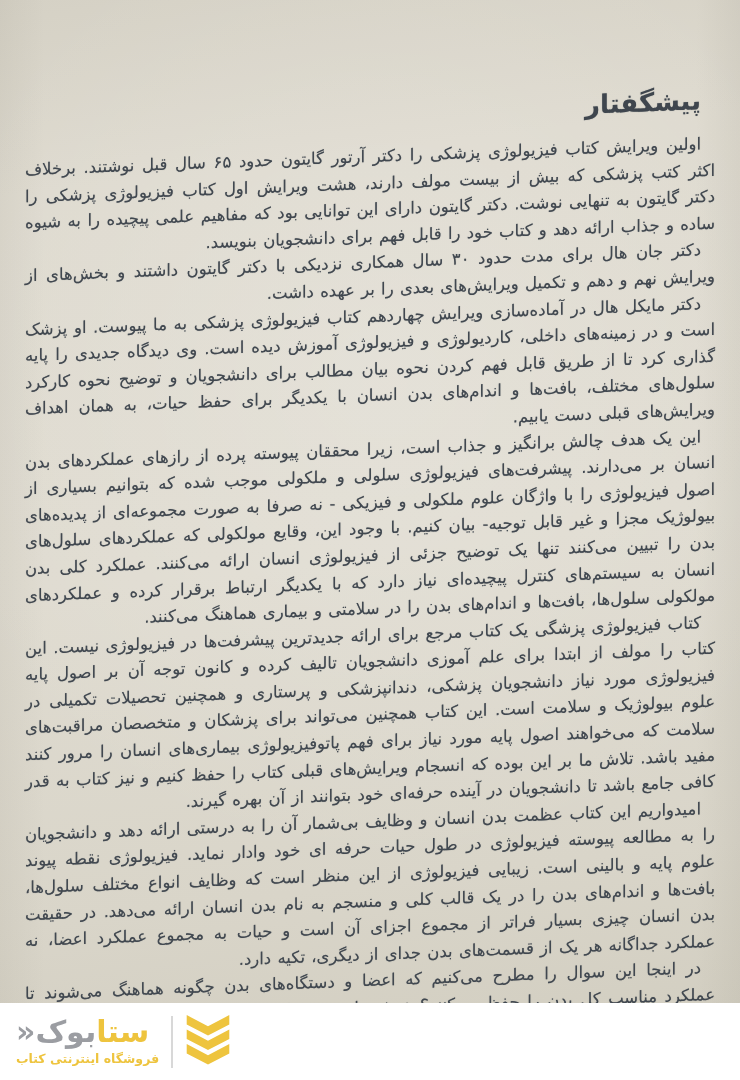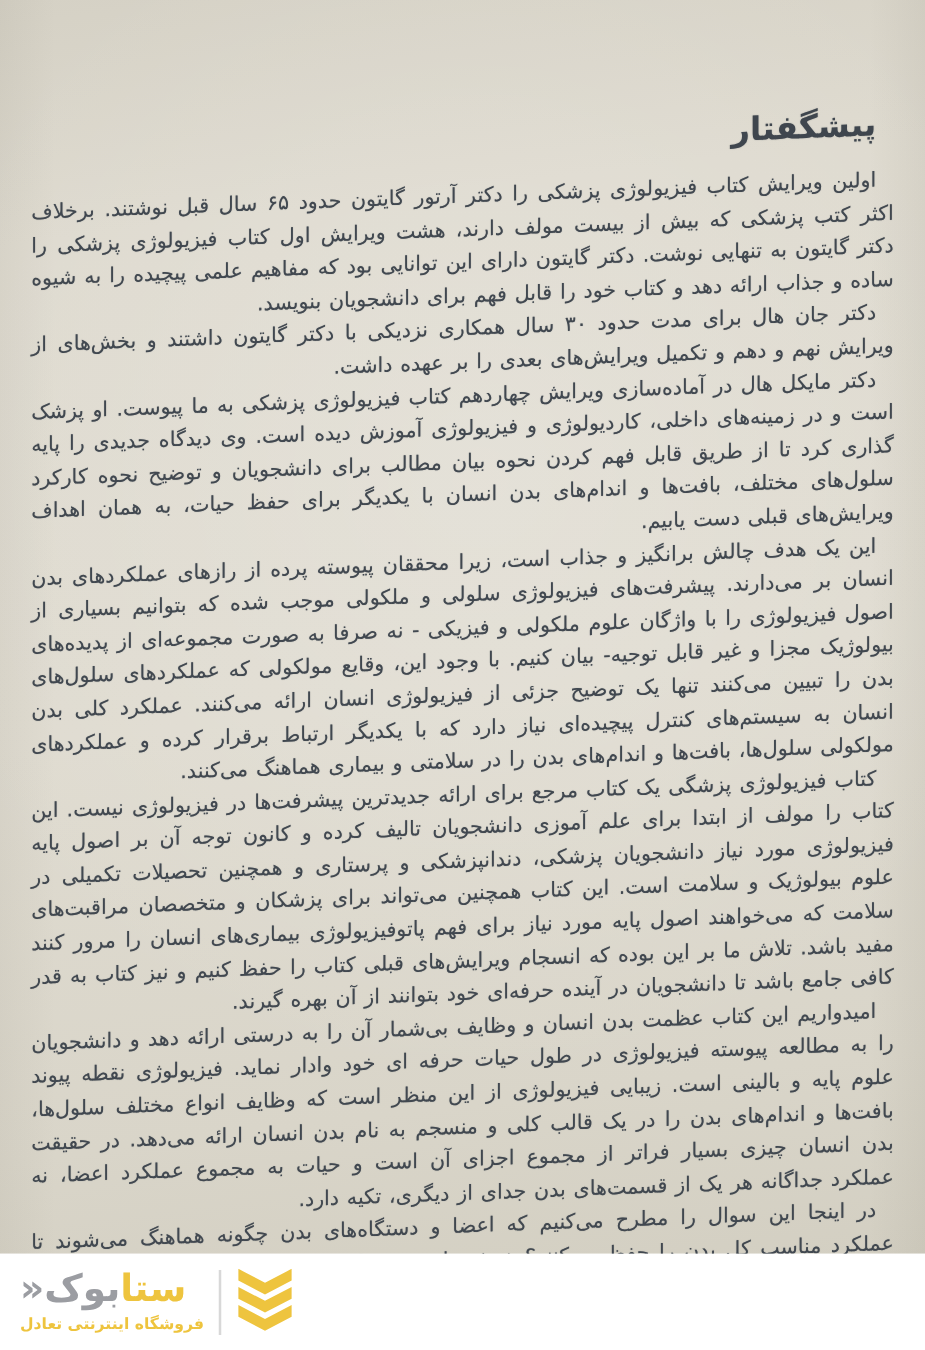--- a/index.html
+++ b/index.html
@@ -135,21 +135,21 @@
         <p>امیدواریم این کتاب عظمت بدن انسان و وظایف بی‌شمار آن را به درستی ارائه دهد و دانشجویان را به مطالعه پیوسته فیزیولوژی در طول حیات حرفه ای خود وادار نماید. فیزیولوژی نقطه پیوند علوم پایه و بالینی است. زیبایی فیزیولوژی از این منظر است که وظایف انواع مختلف سلول‌ها، بافت‌ها و اندام‌های بدن را در یک قالب کلی و منسجم به نام بدن انسان ارائه می‌دهد. در حقیقت بدن انسان چیزی بسیار فراتر از مجموع اجزای آن است و حیات به مجموع عملکرد اعضا، نه عملکرد جداگانه هر یک از قسمت‌های بدن جدای از دیگری، تکیه دارد.</p>
         <p>در اینجا این سوال را مطرح می‌کنیم که اعضا و دستگاه‌های بدن چگونه هماهنگ می‌شوند تا عملکرد مناسب کل بدن را حفظ می‌کنند؟ خوشبختانه بدن ما شبکه وسیعی از مکانیسم‌های فیدبک دارد تا تعامل های لازم را حفظ کنند، البته بدون اینها ما زنده نمی‌مانیم. فیزیولوژیست‌ها به این سطح بالای مکانیسم‌های تنظیم کننده فعالیت‌های درونی بدن، هومئوستاز می‌گویند. در بیماری‌ها، تعادل‌های عملکردی اغلب بطور جدی به هم می‌خورند و هومئوستاز مختل می‌شود. حتی اگر اختلال در یکی از فعالیت‌های بدن از یک حدی فراتر برود بدن ممکن است نتواند به حیات خود ادامه دهد. لذا یکی از اهداف این کتاب تاکید بر کارایی و زیبایی مکانیسم‌های هومئوستاز بدن و نیز ارائه عملکردهای غیر طبیعی در</p>
       </div>
   </div>
 </div>
 
 <div class="footer-bar">
   <div class="logo-block">
     <div class="wordmark-col">
       <div class="wordmark"><span class="wm-primary">ستا</span><span class="wm-secondary">بوک</span><span class="wm-guillemet">«</span></div>
-      <div class="logo-tagline">فروشگاه اینترنتی تعادل</div>
+      <div class="logo-tagline">فروشگاه اینترنتی کتاب</div>
     </div>
     <div class="logo-divider"></div>
     <svg class="emblem" viewBox="0 0 54 62" width="46" height="53" aria-hidden="true">
       <polygon points="2,0 27,13 52,0 52,11 27,24 2,11"></polygon>
       <polygon points="2,17 27,30 52,17 52,28 27,41 2,28"></polygon>
       <polygon points="2,34 27,47 52,34 52,45 27,58 2,45"></polygon>
     </svg>
   </div>
 </div>
 

